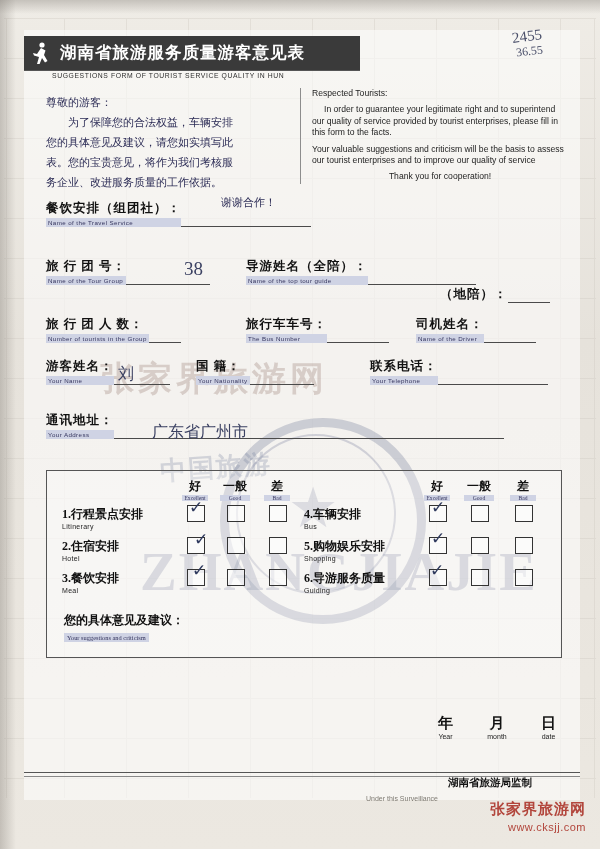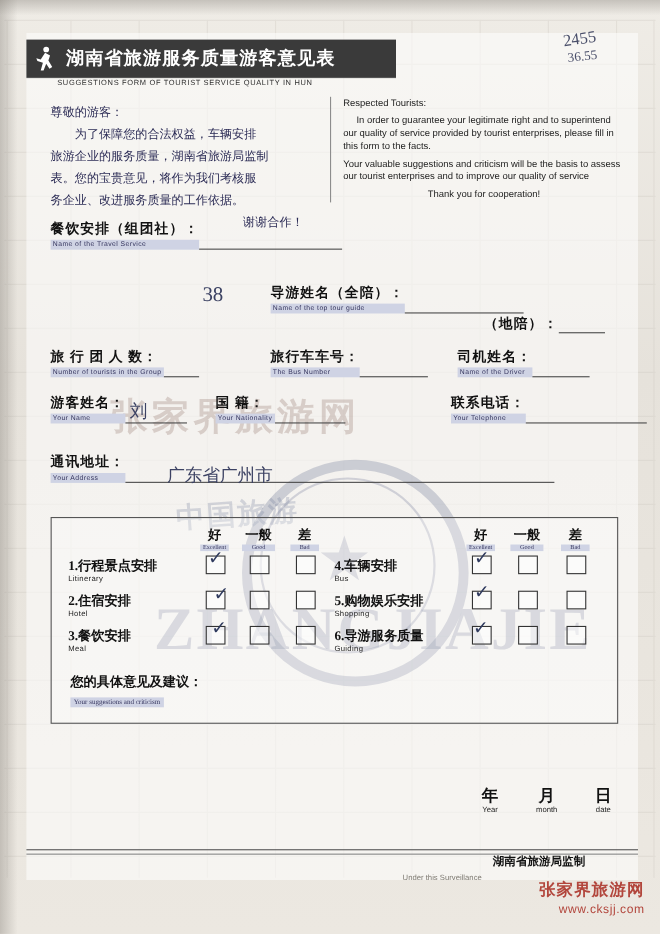--- a/index.html
+++ b/index.html
@@ -243,40 +243,46 @@
         </svg>
     </div>
     <div class="t">湖南省旅游服务质量游客意见表</div>
   </div>
   <div class="hdr-rule"></div>
   <div class="hdr-en">SUGGESTIONS FORM OF TOURIST SERVICE QUALITY IN HUN</div>
 
   <div class="intro-cn">
     <div class="ln">尊敬的游客：</div>
     <div class="ln ind">为了保障您的合法权益，车辆安排</div>
-    <div class="ln">旅游企业的服务质量，湖南省旅游局监制</div>
+    <div class="ln">您的具体意见及建议，请您如实填写此</div>
     <div class="ln">表。您的宝贵意见，将作为我们考核服</div>
     <div class="ln">务企业、改进服务质量的工作依据。</div>
     <div class="ln rt">谢谢合作！</div>
   </div>
   <div class="divider-v"></div>
   <div class="intro-en">
     <p>Respected Tourists:</p>
     <p class="i">In order to guarantee your legitimate right and to superintend our quality of service provided by tourist enterprises, please fill in this form to the facts.</p>
     <p>Your valuable suggestions and criticism will be the basis to assess our tourist enterprises and to improve our quality of service</p>
     <p style="text-align:center">Thank you for cooperation!</p>
   </div>
 
   <div class="frow" style="left:46px;top:200px;">
     <span class="lbl">
       <span>餐饮安排（组团社）：</span>
       <span class="sub">Name   of   the   Travel   Service</span>
     </span><span class="line" style="width:130px"></span>
   </div>
 
+  <div class="frow" style="left:46px;top:258px;">
+    <span class="lbl">
+      <span>旅 行 团 号：</span>
+      <span class="sub">Name   of   the   Tour   Group</span>
+    </span><span class="line" style="width:84px"></span>
+  </div>
   <span class="hand" style="left:184px;top:258px;font-size:19px;">38</span>
 
   <div class="frow" style="left:246px;top:258px;">
     <span class="lbl">
       <span>导游姓名（全陪）：</span>
       <span class="sub">Name   of   the   top   tour   guide</span>
     </span><span class="line" style="width:108px"></span>
   </div>
   <div class="frow" style="left:440px;top:286px;">
     <span class="lbl">（地陪）：</span><span class="line" style="width:42px"></span>
@@ -308,21 +314,21 @@
     </span><span class="line" style="width:56px"></span>
   </div>
   <span class="hand" style="left:118px;top:364px;font-size:16px;">刘</span>
 
   <div class="frow" style="left:196px;top:358px;">
     <span class="lbl">
       <span>国    籍：</span>
       <span class="sub">Your   Nationality</span>
     </span><span class="line" style="width:64px"></span>
   </div>
-  <div class="frow" style="left:370px;top:358px;margin-left:40px;">
+  <div class="frow" style="left:370px;top:358px;">
     <span class="lbl">
       <span>联系电话：</span>
       <span class="sub">Your   Telephone</span>
     </span><span class="line" style="width:110px"></span>
   </div>
 
   <div class="frow" style="left:46px;top:412px;">
     <span class="lbl">
       <span>通讯地址：</span>
       <span class="sub">Your   Address</span>

